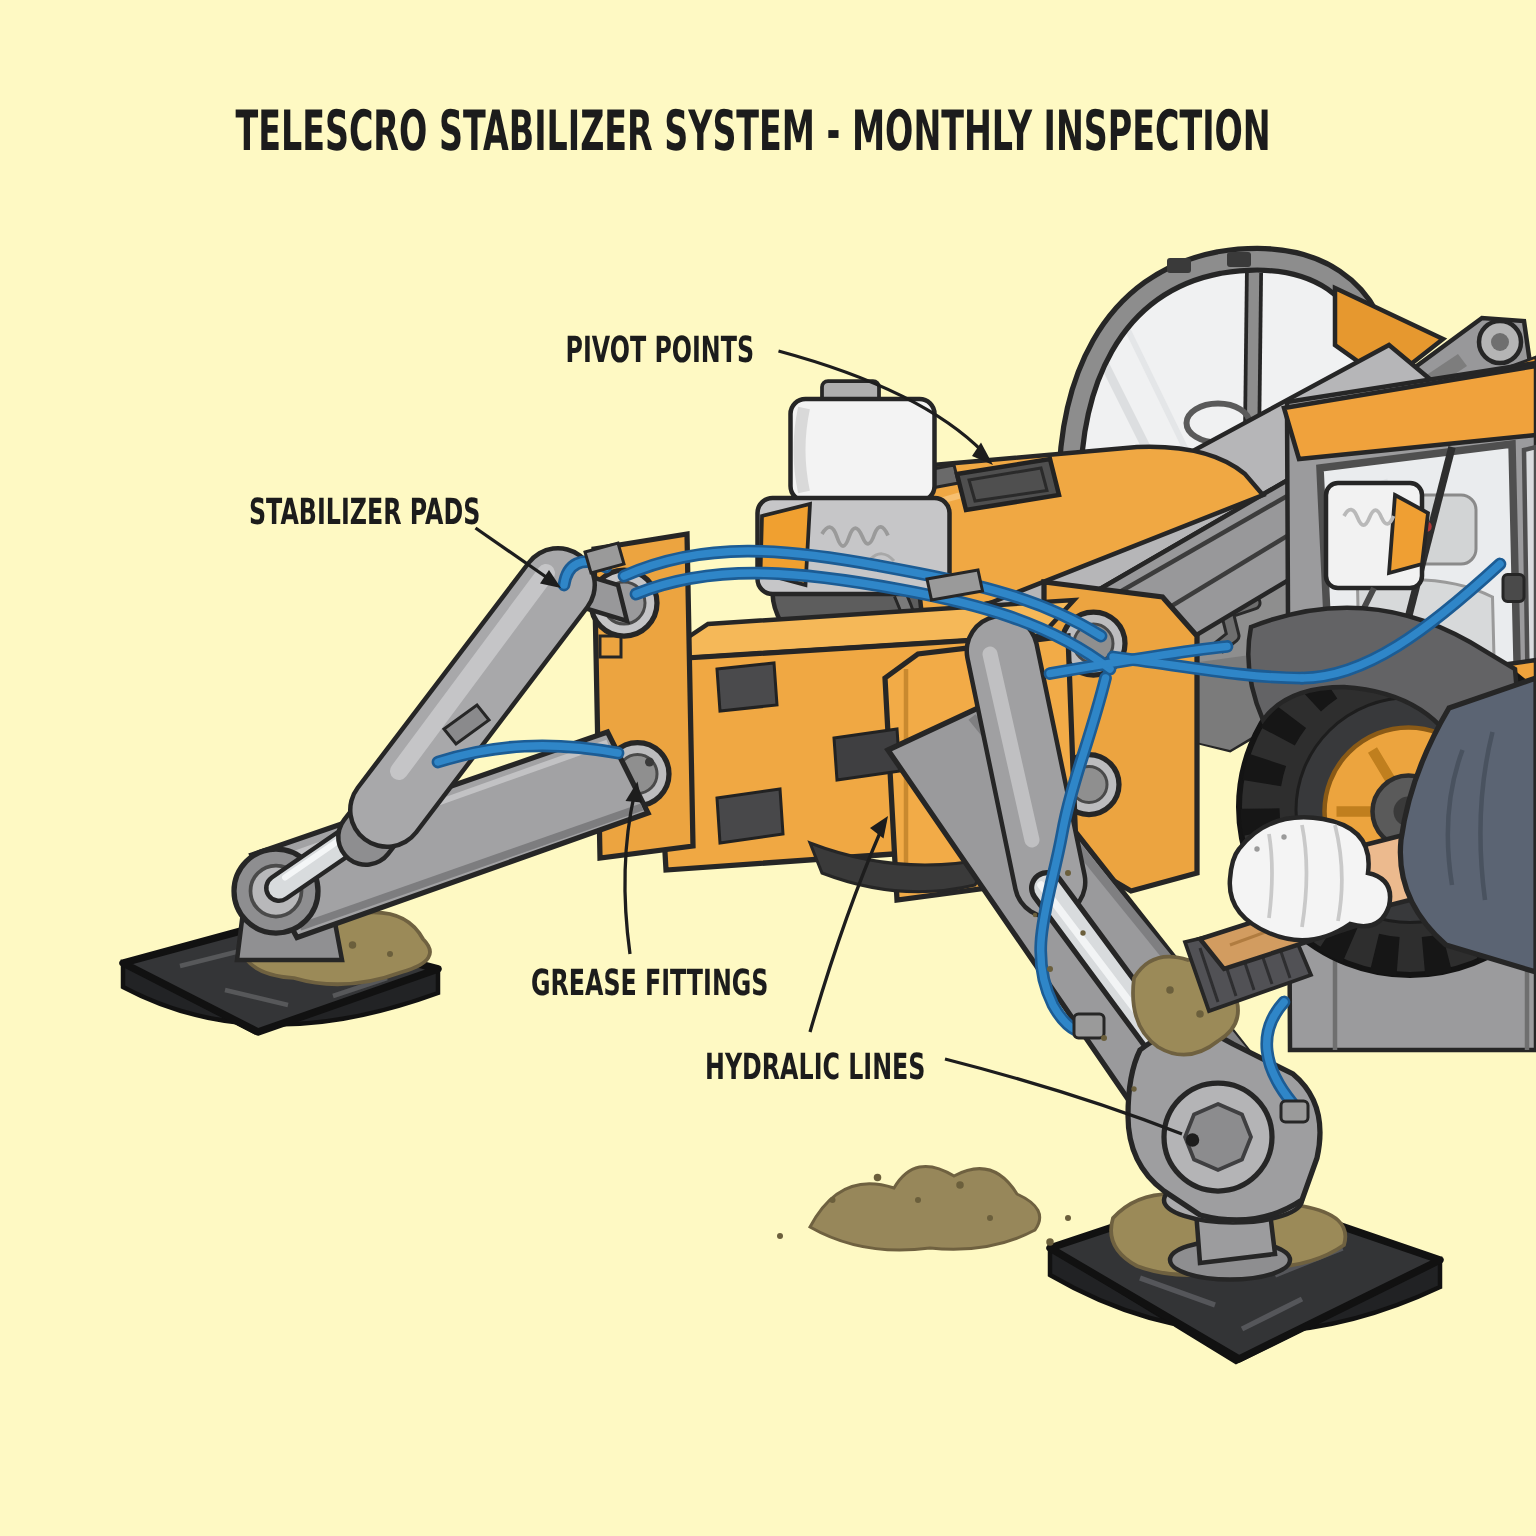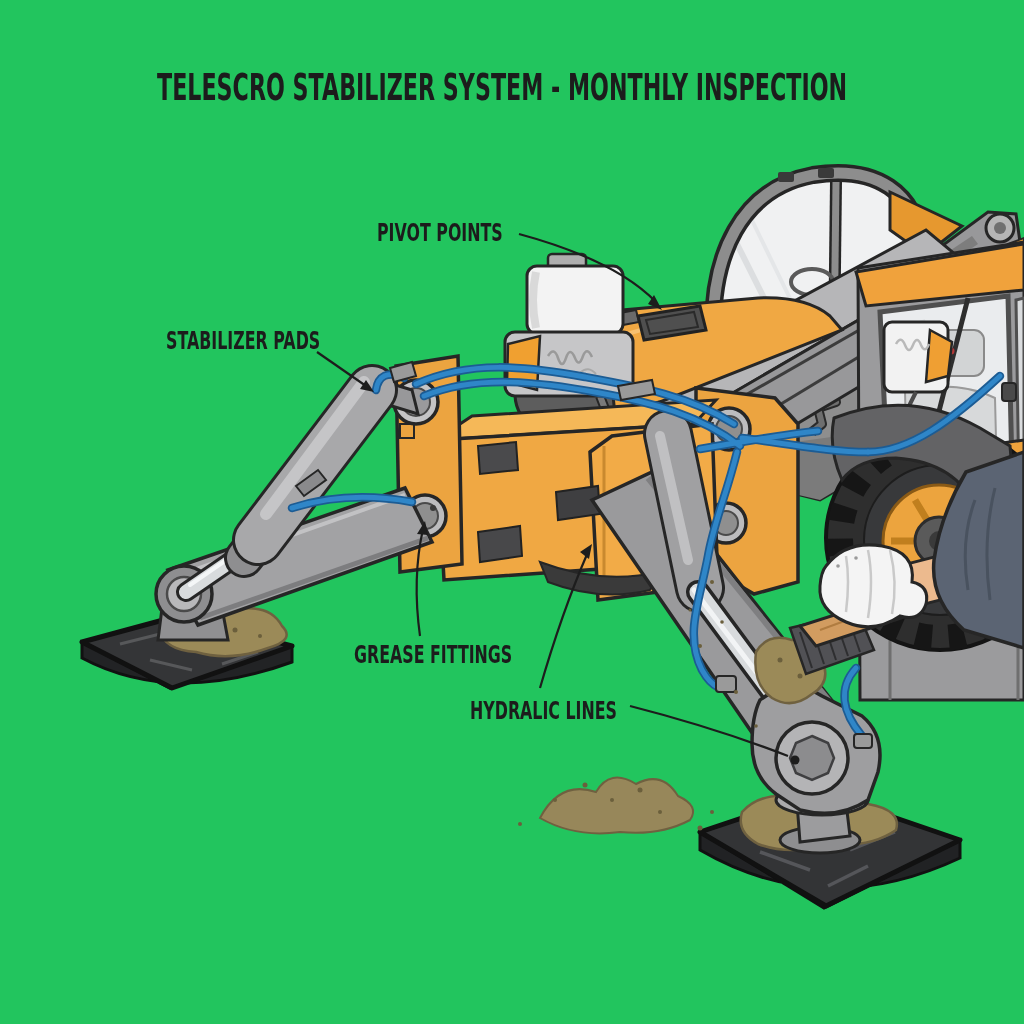--- a/index.html
+++ b/index.html
@@ -1,16 +1,16 @@
 <!DOCTYPE html>
 <html><head>
 <meta charset="utf-8">
 <style>
   html,body{margin:0;padding:0;background:#fff;}
-  #stage{position:relative;width:1024px;height:1024px;background:#22c55e;overflow:hidden;
+  #stage{position:relative;width:1024px;height:1024px;background:#fef9c3;overflow:hidden;
          font-family:"DejaVu Sans","Liberation Sans",sans-serif;}
   #art{position:absolute;left:0;top:0;width:1024px;height:1024px;}
   .cap{position:absolute;color:#1c1c1c;font-weight:700;white-space:nowrap;line-height:1;
        transform-origin:0 0;}
   .title{left:157px;top:69px;font-size:37px;transform:scaleX(0.60);}
   .lbl{font-size:24px;transform:scaleX(0.66);}
   #lbl-pivot{left:377px;top:221px;}
   #lbl-stab{left:166px;top:329px;}
   #lbl-grease{left:354px;top:643px;}
   #lbl-hyd{left:470px;top:699px;}

